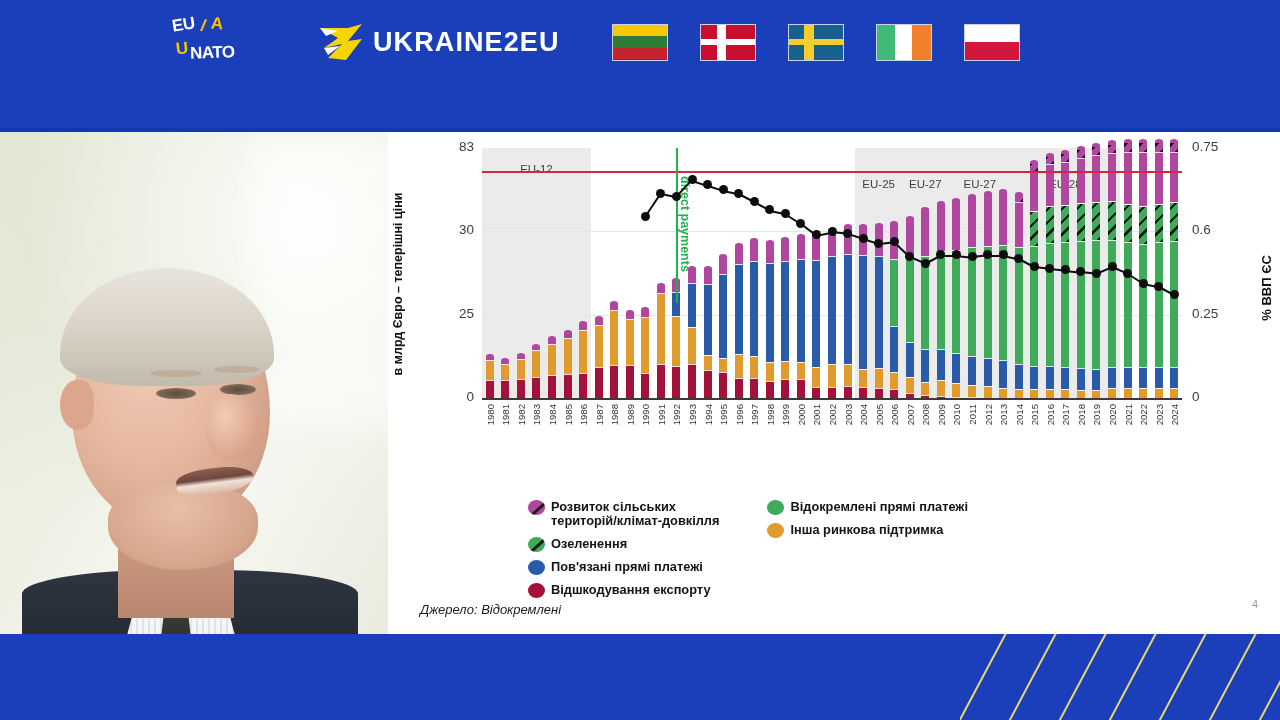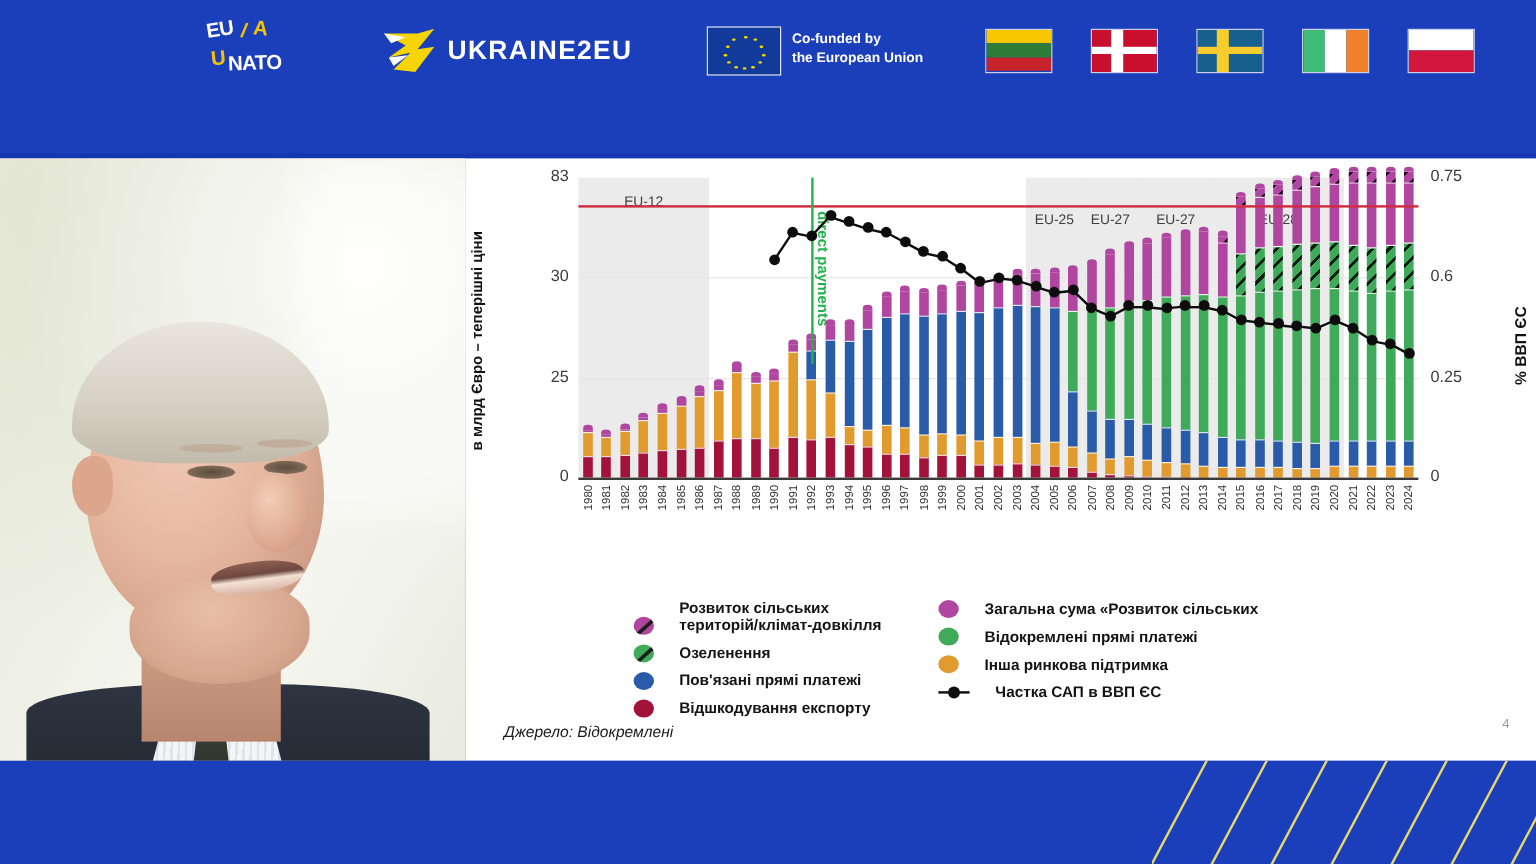--- a/index.html
+++ b/index.html
@@ -23,21 +23,21 @@
   .eunato span { position:absolute; font-size:17px; letter-spacing:-.5px; }
   .eu-e  { left:2px;  top:2px;  color:#fff; transform:rotate(-9deg); }
   .eu-sl { left:31px; top:3px;  color:#f5c400; transform:rotate(12deg); }
   .eu-a  { left:41px; top:1px;  color:#f5c400; transform:rotate(5deg); }
   .na-u  { left:6px;  top:26px; color:#f5c400; transform:rotate(-6deg); }
   .na-n  { left:20px; top:30px; color:#fff; transform:rotate(-2deg); }
 
   
   .u2eu { display:flex; align-items:center; gap:11px; margin-left:74px; }
   .u2eu-mark { width:44px; height:40px; position:relative; }
-  .u2eu-text { color:#fff; font-size:22px; font-weight:bold; letter-spacing:1.1px; }
+  .u2eu-text { color:#fff; font-size:27px; font-weight:bold; letter-spacing:1.1px; }
 
   
   .cofund { display:flex; align-items:center; gap:9px; margin-left:62px; }
   .eu-flag-box {
     width:62px; height:41px; background:#123a9b; border:1px solid #dfe4f2;
     position:relative;
   }
   .eu-star { position:absolute; width:2.6px; height:2.6px; background:#f5d500; border-radius:50%; }
   .cofund-txt { color:#fff; font-size:11.5px; font-weight:bold; line-height:1.35; }
 
@@ -94,21 +94,21 @@
     position:absolute; top:0; font-size:9.6px; color:#333;
     writing-mode:vertical-rl; transform:rotate(180deg); white-space:nowrap;
   }
 
   
   #legend {
     position:absolute; left:0; top:368px; width:892px;
     display:flex; padding-left:140px; gap:48px;
   }
   .leg-col { display:flex; flex-direction:column; gap:8px; }
-  .leg-item { display:flex; align-items:flex-end; gap:21px; }
+  .leg-item { display:flex; align-items:flex-start; gap:6px; }
   .leg-swatch { width:17px; height:15px; border-radius:50%; flex:none; position:relative; overflow:hidden; }
   .leg-swatch .hatch {
     position:absolute; left:-4px; top:50%; width:28px; height:3.2px;
     background:#1d1d1d; transform:rotate(-42deg);
   }
   .leg-line { width:26px; height:15px; position:relative; flex:none; }
   .leg-line .bar2 { position:absolute; left:0; top:6.5px; width:26px; height:2.2px; background:#0d0d0d; }
   .leg-line .dot2 { position:absolute; left:8px; top:3px; width:10px; height:10px; background:#0d0d0d; border-radius:50%; }
   .leg-text { font-size:12.8px; font-weight:bold; color:#141414; line-height:1.12; white-space:pre-line; }
 
@@ -211,40 +211,20 @@
         <div class="u2eu-mark">
           <svg width="44" height="40" viewBox="0 0 44 40">
             <path d="M2 6 L30 6 L44 2 L30 19 L44 17 L28 38 L10 36 L24 22 L6 26 L20 16 Z" fill="#f5d400"></path>
             <path d="M2 6 L20 9 L8 14 Z" fill="#ffffff"></path>
             <path d="M6 26 L22 24 L10 33 Z" fill="#ffffff"></path>
           </svg>
         </div>
         <div class="u2eu-text">UKRAINE2EU</div>
       </div>
 
-      <div class="cofund">
-        <div class="eu-flag-box">
-          <span class="eu-star" style="left:30px;top:7px"></span>
-          <span class="eu-star" style="left:38px;top:9px"></span>
-          <span class="eu-star" style="left:43px;top:15px"></span>
-          <span class="eu-star" style="left:45px;top:22px"></span>
-          <span class="eu-star" style="left:42px;top:28px"></span>
-          <span class="eu-star" style="left:36px;top:32px"></span>
-          <span class="eu-star" style="left:29px;top:33px"></span>
-          <span class="eu-star" style="left:22px;top:32px"></span>
-          <span class="eu-star" style="left:16px;top:28px"></span>
-          <span class="eu-star" style="left:13px;top:22px"></span>
-          <span class="eu-star" style="left:15px;top:15px"></span>
-          <span class="eu-star" style="left:20px;top:9px"></span>
-        </div>
-        <div class="cofund-txt">
-          <div>Co-funded by</div>
-          <div>the European Union</div>
-        </div>
-      </div>
 
       <div class="flags">
         <div class="flag">
           <i style="left:0;top:0;width:100%;height:33.3%;background:#f9c700"></i>
           <i style="left:0;top:33.3%;width:100%;height:33.4%;background:#2d7d39"></i>
           <i style="left:0;top:66.7%;width:100%;height:33.3%;background:#c6232c"></i>
         </div>
         <div class="flag">
           <i style="left:0;top:0;width:100%;height:100%;background:#c8102e"></i>
           <i style="left:0;top:42%;width:100%;height:18%;background:#fff"></i>
@@ -788,37 +768,26 @@
             <div class="leg-swatch" style="background: rgb(42, 91, 168);"></div>
             <div class="leg-text">Пов'язані прямі платежі</div>
           </div>
           <div class="leg-item">
             <div class="leg-swatch" style="background: rgb(163, 18, 58);"></div>
             <div class="leg-text">Відшкодування експорту</div>
           </div>
         </div>
       <div class="leg-col" id="leg-right">
           <div class="leg-item">
-            <div class="leg-swatch" style="background: rgb(176, 70, 159);"></div>
-            <div class="leg-text">Загальна сума «Розвиток сільських</div>
-          </div>
-          <div class="leg-item">
             <div class="leg-swatch" style="background: rgb(63, 170, 90);"></div>
             <div class="leg-text">Відокремлені прямі платежі</div>
           </div>
           <div class="leg-item">
             <div class="leg-swatch" style="background: rgb(224, 154, 46);"></div>
             <div class="leg-text">Інша ринкова підтримка</div>
-          </div>
-          <div class="leg-item">
-            <div class="leg-line">
-              <div class="bar2"></div>
-              <div class="dot2"></div>
-            </div>
-            <div class="leg-text">Частка САП в ВВП ЄС</div>
           </div>
         </div>
     </div>
 
     <div id="source">Джерело: Відокремлені</div>
     <div id="slideno">4</div>
   </div>
 
   <div id="bottom">
     <div id="stripes">

